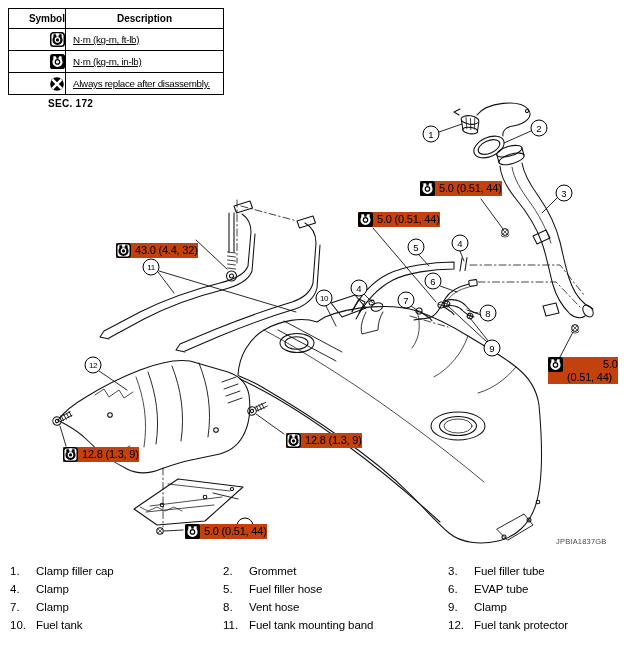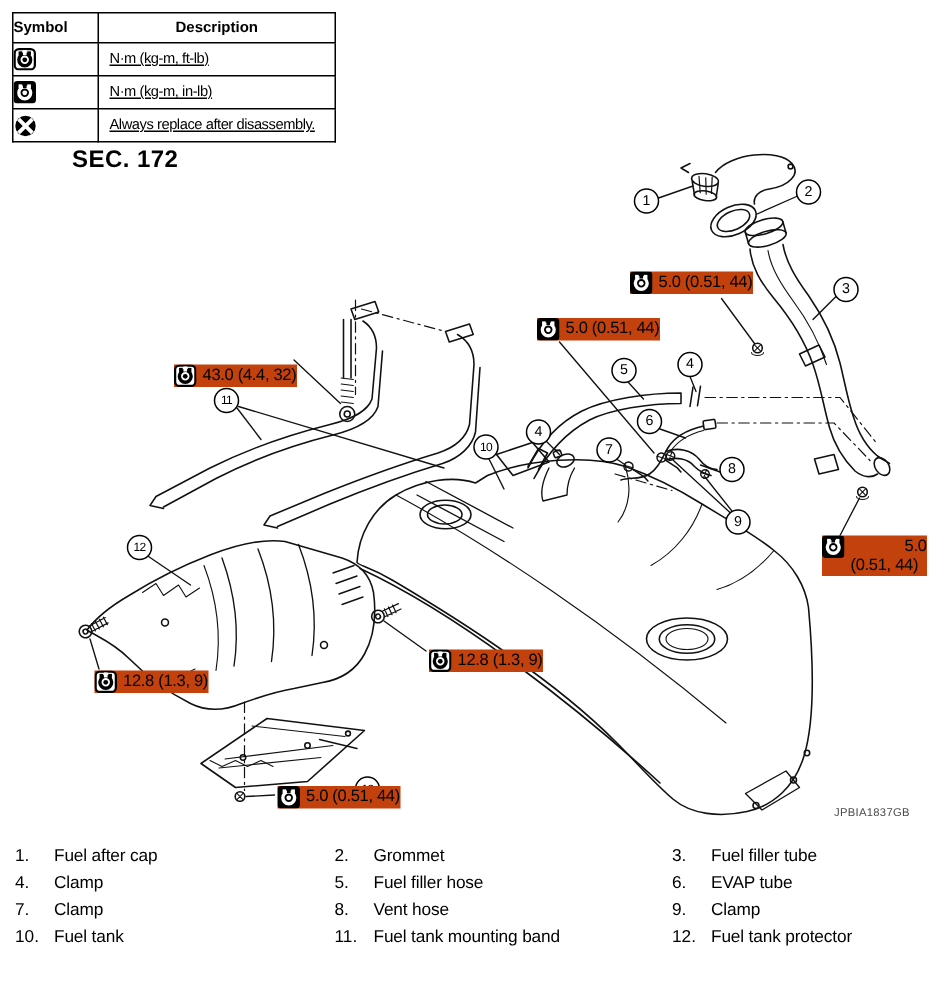--- a/index.html
+++ b/index.html
@@ -9,27 +9,27 @@
     font-family:"Liberation Sans","DejaVu Sans",sans-serif;
     -webkit-font-smoothing:antialiased;
   }
   
   .legend{
     position:absolute;left:8px;top:8px;border-collapse:collapse;
     font-size:10px;
   }
   .legend th,.legend td{border:1.2px solid #000;padding:0;}
   .legend th{font-weight:bold;height:19px;}
-  .legend .symcol{width:56px;text-align:left;}
+  .legend .symcol{width:56px;text-align:right;}
   .legend .desccol{width:150px;}
   .legend td.desccol{padding:0 0 0 7px;font-size:9.8px;letter-spacing:-0.3px;white-space:nowrap;}
   .legend tbody td{height:21px;text-decoration:underline;}
   .legend .sym{display:inline-block;width:16px;height:16px;vertical-align:middle;line-height:0;}
   
-  .sec{position:absolute;left:48px;top:98px;font-size:16px;font-weight:bold;letter-spacing:0.3px;}
+  .sec{position:absolute;left:48px;top:98px;font-size:10px;font-weight:bold;letter-spacing:0.3px;}
   
   .diagram{position:absolute;left:0;top:0;width:630px;height:658px;}
   .diagram svg.art{position:absolute;left:0;top:0;}
   .callout{
     position:absolute;width:17px;height:17px;box-sizing:border-box;
     border:1.3px solid #000;border-radius:50%;background:#fff;
     display:flex;align-items:center;justify-content:center;
     font-size:9.5px;line-height:1;transform:translate(-50%,-50%);
     z-index:3;
   }
@@ -391,21 +391,21 @@
             <span style="display: block;">5.0 (0.51, 44)</span>
           </span>
         </div>
       </div>
     <div class="figcode">JPBIA1837GB</div>
   </div>
 
   <div class="parts">
     <div class="part">
         <span class="pn">1.</span>
-        <span class="pl">Fuel after cap</span>
+        <span class="pl">Clamp filler cap</span>
       </div>
     <div class="part">
         <span class="pn">2.</span>
         <span class="pl">Grommet</span>
       </div>
     <div class="part">
         <span class="pn">3.</span>
         <span class="pl">Fuel filler tube</span>
       </div>
     <div class="part">

